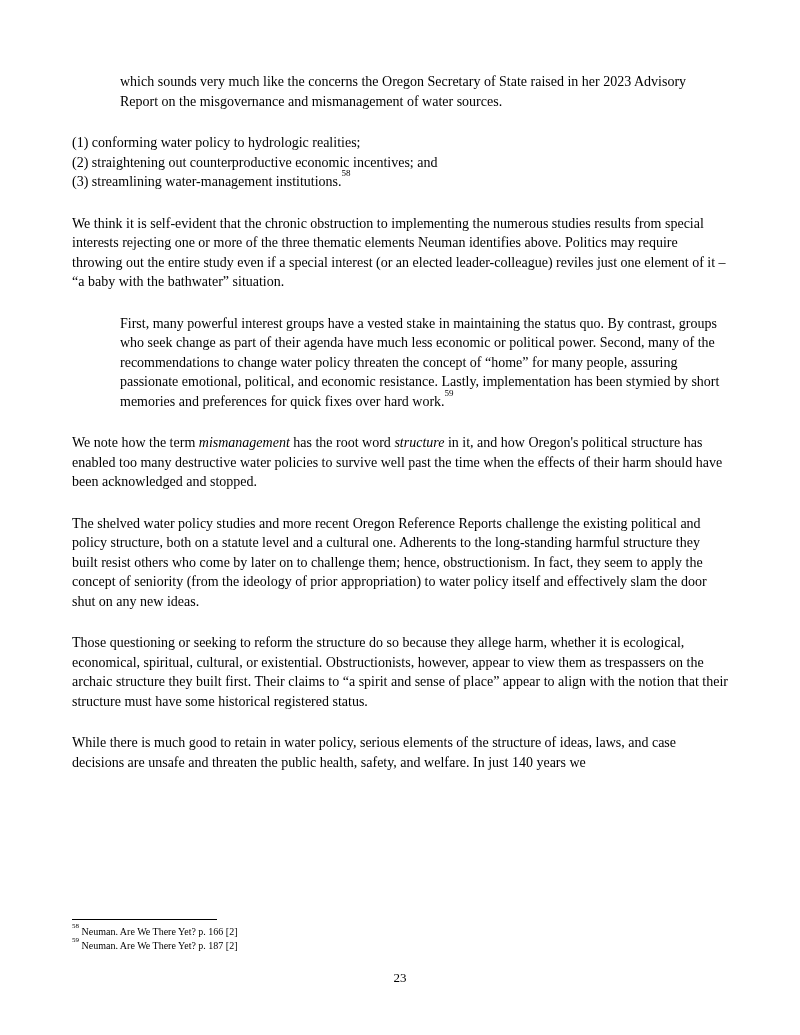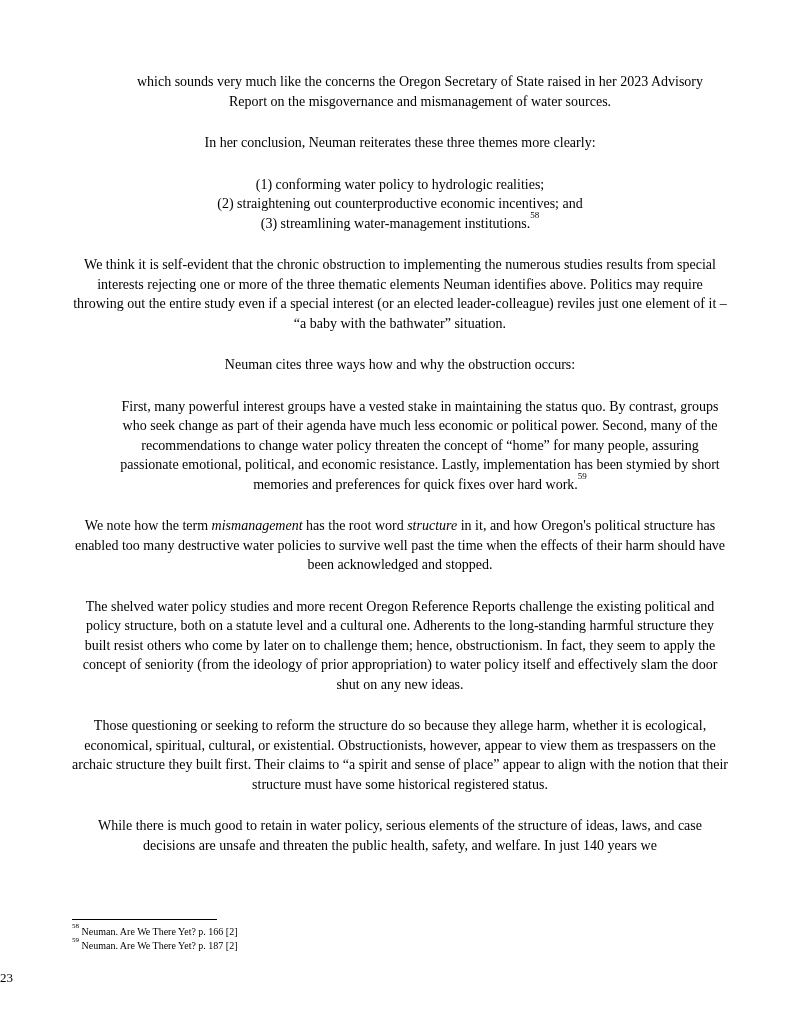--- a/index.html
+++ b/index.html
@@ -14,21 +14,21 @@
     color: #000000;
     overflow: hidden;
   }
   .content {
     position: absolute;
     top: 72px;
     left: 72px;
     width: 656px;
   }
   p { margin: 0; }
-  .block { margin: 0 0 22px 0; text-align: center; }
+  .block { margin: 0 0 22px 0; }
   .blockquote { margin-left: 48px; width: 600px; }
   .themes { }
   .theme-item { white-space: nowrap; }
   sup.fn-ref {
     font-size: 9px;
     line-height: 0;
     position: relative;
     top: -0.45em;
   }
   .italic { font-style: italic; }
@@ -45,43 +45,41 @@
     height: 0;
     border-top: 1px solid #000000;
     margin-bottom: 5px;
   }
   .footnotes sup.fn-ref { font-size: 7px; top: -0.4em; }
   .page-number {
     position: absolute;
     top: 968px;
     left: 0;
     width: 800px;
-    text-align: left;
+    text-align: center;
     font-size: 13px;
   }
 </style>
 </head>
 <body>
 
 <div class="page">
   <div class="content">
 
     <p class="block blockquote">which sounds very much like the concerns the Oregon Secretary of State raised in her 2023 Advisory Report on the misgovernance and mismanagement of water sources.</p>
 
-    <p class="block">In her conclusion, Neuman reiterates these three themes more clearly:</p>
 
     <div class="block themes">
       <div class="theme-item">(1) conforming water policy to hydrologic realities;</div>
       <div class="theme-item">(2) straightening out counterproductive economic incentives; and</div>
       <div class="theme-item"><span>(3) streamlining water-management institutions.</span><sup class="fn-ref">58</sup></div>
     </div>
 
     <p class="block">We think it is self-evident that the chronic obstruction to implementing the numerous studies results from special interests rejecting one or more of the three thematic elements Neuman identifies above. Politics may require throwing out the entire study even if a special interest (or an elected leader-colleague) reviles just one element of it – “a baby with the bathwater” situation.</p>
 
-    <p class="block">Neuman cites three ways how and why the obstruction occurs:</p>
 
     <p class="block blockquote"><span>First, many powerful interest groups have a vested stake in maintaining the status quo. By contrast, groups who seek change as part of their agenda have much less economic or political power. Second, many of the recommendations to change water policy threaten the concept of “home” for many people, assuring passionate emotional, political, and economic resistance. Lastly, implementation has been stymied by short memories and preferences for quick fixes over hard work.</span><sup class="fn-ref">59</sup></p>
 
     <p class="block"><span>We note how the term </span><span class="italic">mismanagement</span><span> has the root word </span><span class="italic">structure</span><span> in it, and how Oregon's political structure has enabled too many destructive water policies to survive well past the time when the effects of their harm should have been acknowledged and stopped.</span></p>
 
     <p class="block">The shelved water policy studies and more recent Oregon Reference Reports challenge the existing political and policy structure, both on a statute level and a cultural one. Adherents to the long-standing harmful structure they built resist others who come by later on to challenge them; hence, obstructionism. In fact, they seem to apply the concept of seniority (from the ideology of prior appropriation) to water policy itself and effectively slam the door shut on any new ideas.</p>
 
     <p class="block">Those questioning or seeking to reform the structure do so because they allege harm, whether it is ecological, economical, spiritual, cultural, or existential. Obstructionists, however, appear to view them as trespassers on the archaic structure they built first. Their claims to “a spirit and sense of place” appear to align with the notion that their structure must have some historical registered status.</p>
 
     <p class="block">While there is much good to retain in water policy, serious elements of the structure of ideas, laws, and case decisions are unsafe and threaten the public health, safety, and welfare. In just 140 years we</p>

